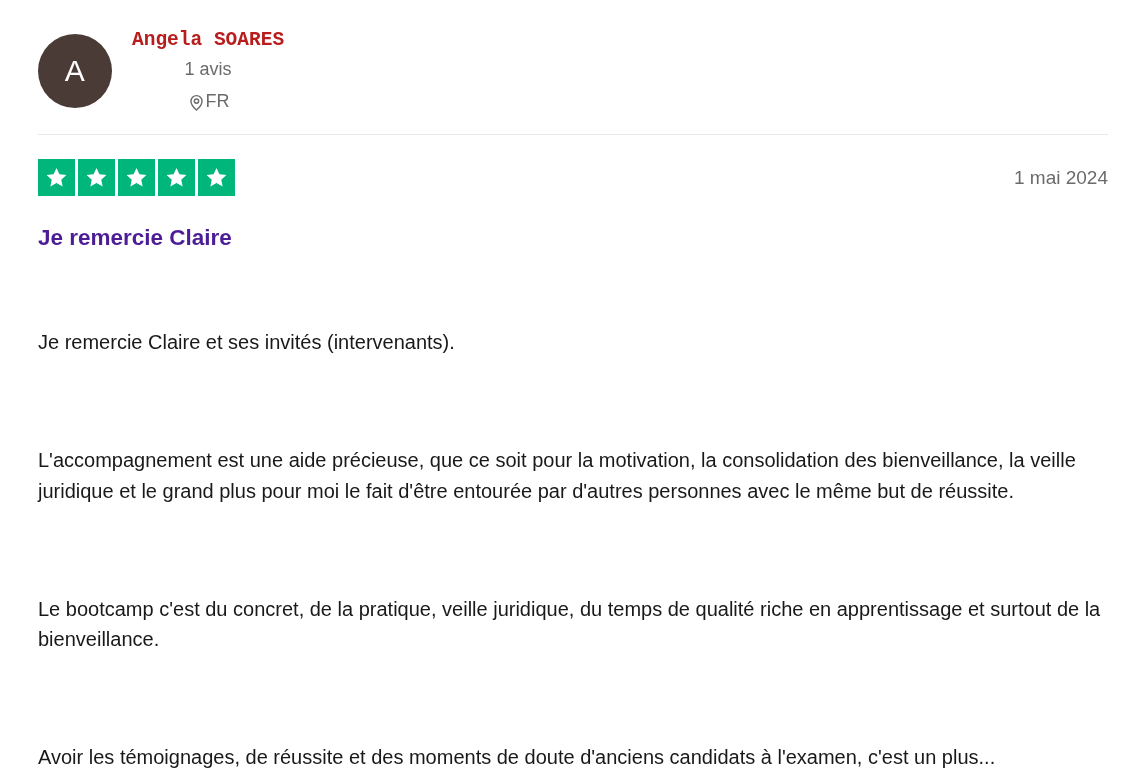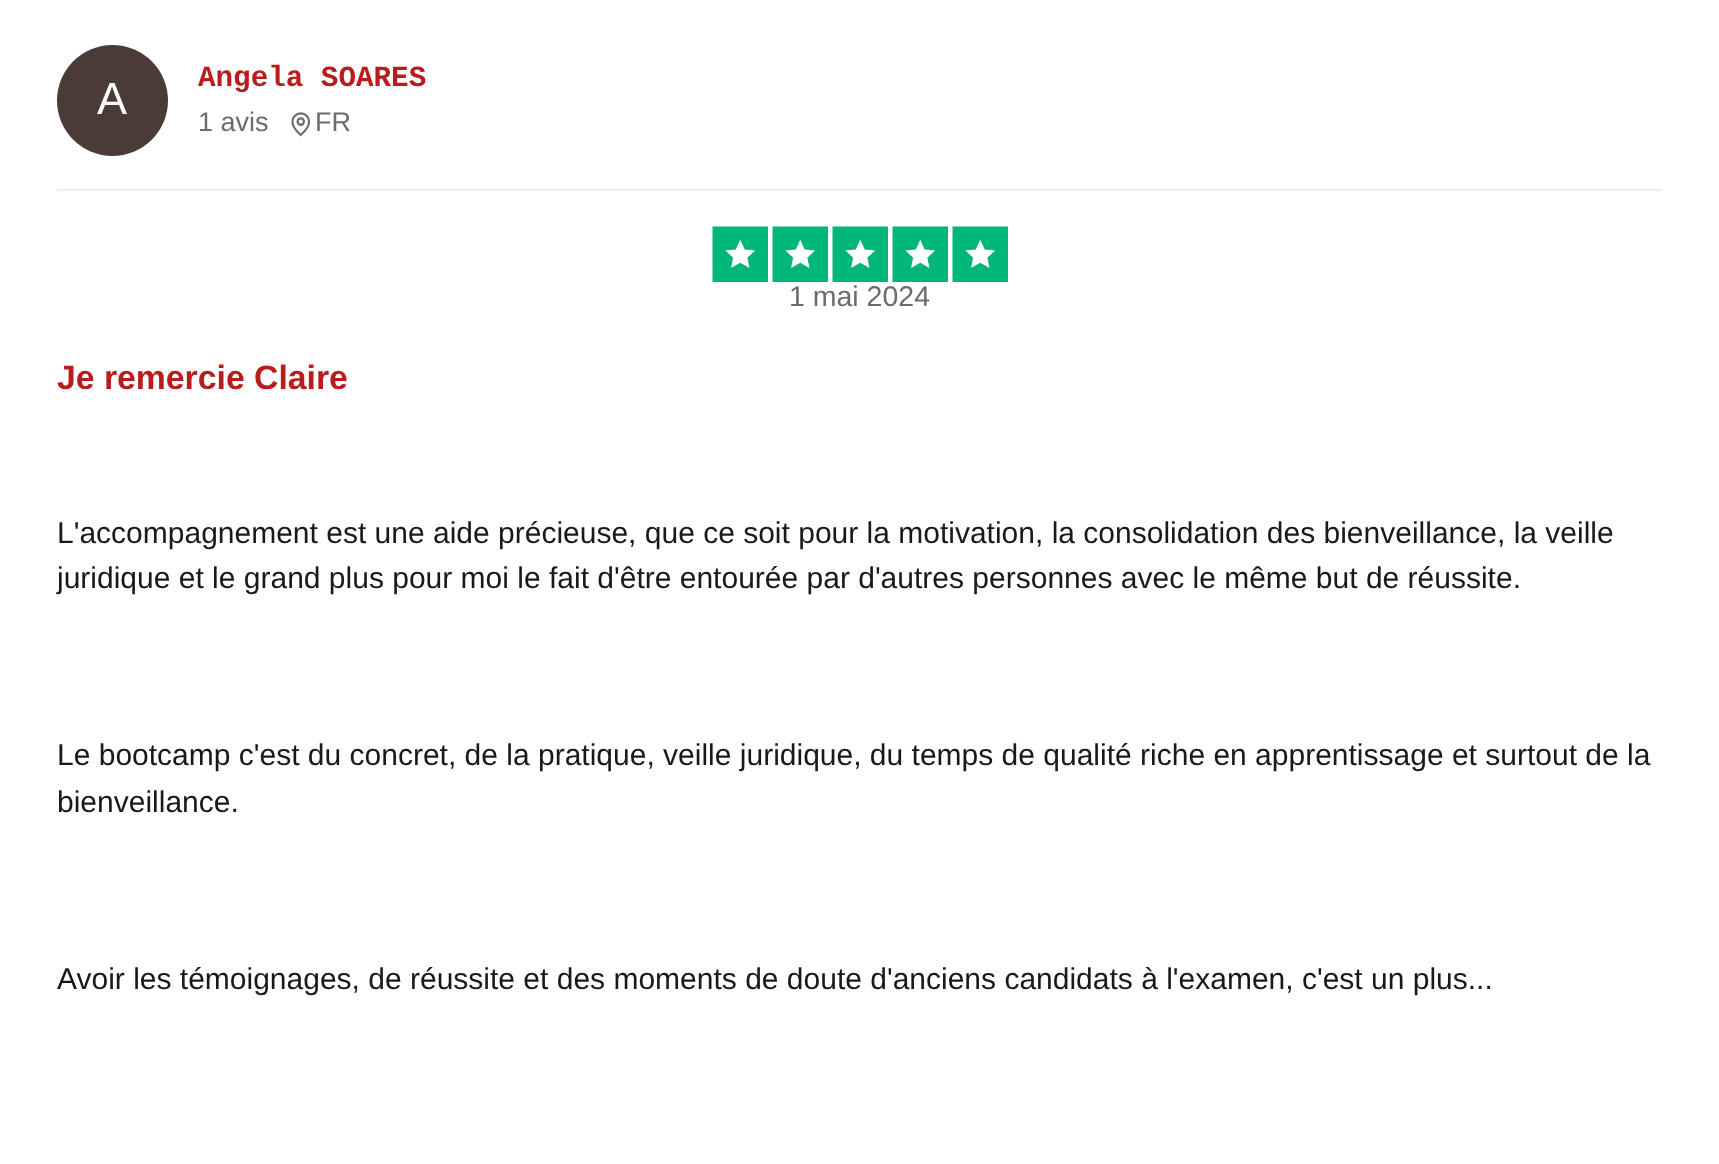--- a/index.html
+++ b/index.html
@@ -48,46 +48,46 @@
   }
   .consumer-name {
     font-size: 19.5px;
     font-weight: 700;
     line-height: 1.1;
     color: #b91c1c;
     font-family: Liberation Mono, monospace;
   }
   .consumer-meta {
     display: flex;
-    align-items: flex-start;
+    align-items: center;
     gap: 12px;
     font-size: 18px;
     color: #6b6b6b;
     line-height: 1.1;
+    flex-direction: column;
   }
   .meta-country {
     display: flex;
     align-items: center;
     gap: 0;
   }
   .pin-icon svg { display: block; }
 
   .divider {
     height: 1px;
     background: #e8e8e8;
     width: 100%;
   }
 
   
   .rating-row {
     display: flex;
     align-items: center;
     justify-content: space-between;
     padding-top: 24px;
-    flex-direction: column;
   }
   .stars {
     display: flex;
     gap: 3px;
   }
   .star {
     width: 37px;
     height: 37px;
     background: #00b67a;
     display: flex;
@@ -99,21 +99,21 @@
     font-size: 19px;
     color: #6b6b6b;
   }
 
   
   .review-title {
     font-size: 22.5px;
     font-weight: 700;
     margin: 28px 0 0 0;
     line-height: 1.25;
-    color: #b91c1c;
+    color: #4c1d95;
   }
   .review-body {
     font-size: 20px;
     line-height: 1.52;
     color: #191919;
     margin-top: 14px;
     white-space: pre-wrap;
   }
   .review-body p {
     margin: 0 0 27px 0;
@@ -175,18 +175,19 @@
             <path d="M12 1.9l2.95 6.35 6.95.8-5.15 4.72 1.4 6.85L12 17.1l-6.15 3.52 1.4-6.85L2.1 9.05l6.95-.8z"></path>
           </svg>
       </span>
     </div>
     <div class="review-date">1 mai 2024</div>
   </div>
 
   <h2 class="review-title">Je remercie Claire</h2>
 
   <div class="review-body">
+    <p>Je remercie Claire et ses invités (intervenants).</p>
     <p>L'accompagnement est une aide précieuse, que ce soit pour la motivation, la consolidation des bienveillance, la veille juridique et le grand plus pour moi le fait d'être entourée par d'autres personnes avec le même but de réussite.</p>
     <p>Le bootcamp c'est du concret, de la pratique, veille juridique, du temps de qualité riche en apprentissage et surtout de la bienveillance.</p>
     <p>Avoir les témoignages, de réussite et des moments de doute d'anciens candidats à l'examen, c'est un plus...</p>
   </div>
 
 </div>
 
 </body></html>

